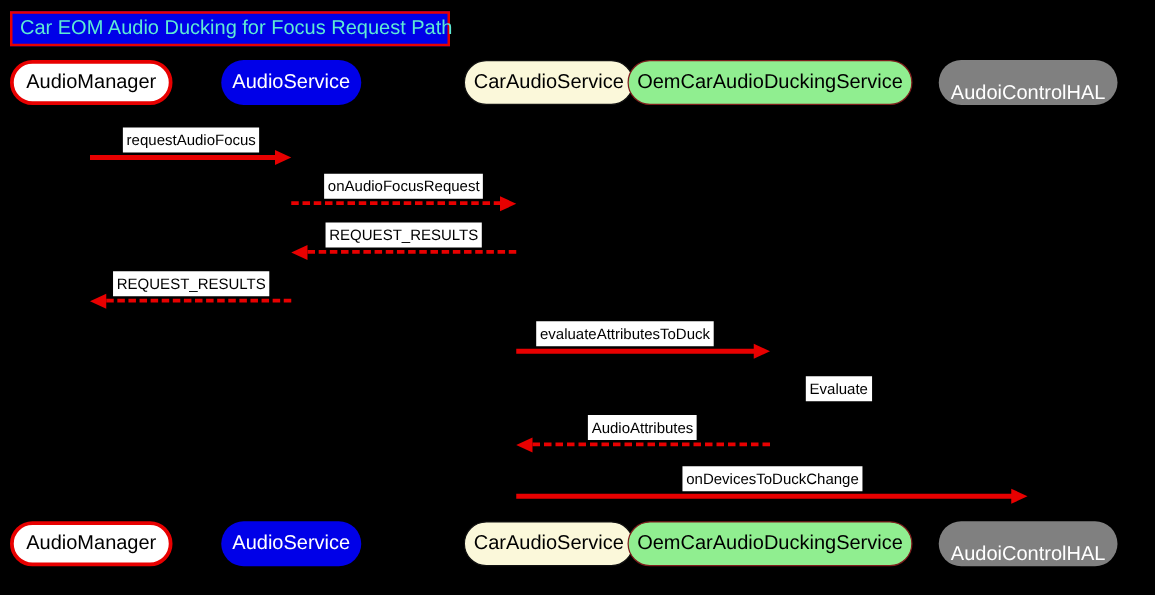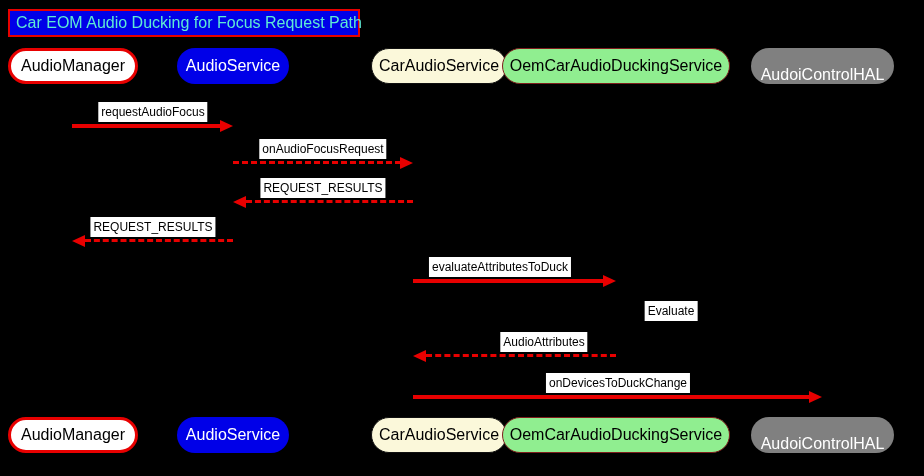--- a/index.html
+++ b/index.html
@@ -36,21 +36,21 @@
     position:absolute;background:#fff;color:#000;
     font-size:12px;line-height:20px;padding:0 3px;
     white-space:nowrap;transform:translateX(-50%);
   }
   #ml1{left:153px;top:102px;}
   #ml2{left:323px;top:139px;}
   #ml3{left:323px;top:178px;}
   #ml4{left:153px;top:217px;}
   #ml5{left:500px;top:257px;}
   #ml6{left:671px;top:301px;}
-  #ml7{left:544px;top:332px;}
+  #ml7{left:514px;top:332px;}
   #ml8{left:618px;top:373px;}
   
   .line{position:absolute;}
   .line.solid{height:4px;background:#E80000;}
   .line.dashed{height:0;border-top:3px dashed #E80000;}
   .head{position:absolute;width:0;height:0;border-top:6px solid transparent;border-bottom:6px solid transparent;}
   .head.right{border-left:13px solid #E80000;}
   .head.left{border-right:13px solid #E80000;}
 
   #ln1{left:72px;top:124px;width:149px;}   #hd1{left:220px;top:120px;}

